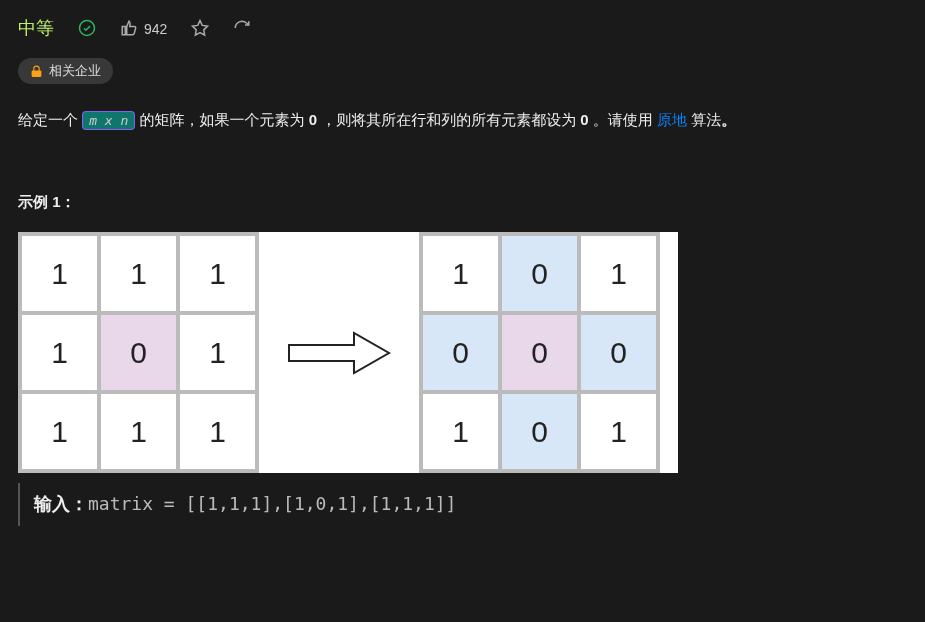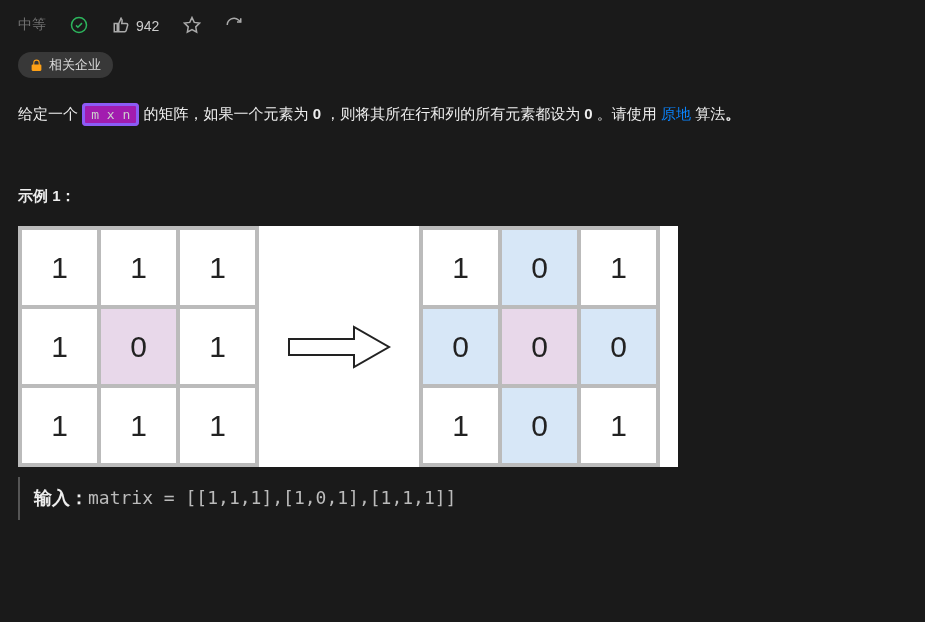--- a/index.html
+++ b/index.html
@@ -13,22 +13,22 @@
     overflow: hidden;
     padding: 16px 18px;
   }
   .header-row {
     display: flex;
     align-items: center;
     gap: 24px;
     margin-bottom: 18px;
   }
   .difficulty {
-    color: #737373;
-    font-size: 14px;
+    color: #bef264;
+    font-size: 18px;
   }
   .icon-btn {
     display: flex;
     align-items: flex-end;
     gap: 6px;
     color: #aaa;
     cursor: pointer;
   }
   .icon-btn svg { width: 18px; height: 18px; }
   .check-icon { color: #2db55d; }
@@ -50,27 +50,28 @@
     cursor: pointer;
   }
   .lock-icon { color: #ffa116; width: 13px; height: 13px; }
   .description {
     color: #eee;
     font-size: 15px;
     line-height: 1.8;
     margin-bottom: 60px;
   }
   .code-inline {
-    background: #a21caf;
-    border: 3px solid #8b5cf6;
+    background: #0f766e;
+    border: 1px solid #8b5cf6;
     border-radius: 4px;
     padding: 1px 6px;
     font-family: Menlo, Consolas, monospace;
     font-size: 13px;
     color: #ccc;
+    font-style: italic;
   }
   .bold { font-weight: 700; }
   .link {
     color: #0a84ff;
     text-decoration: none;
     cursor: pointer;
     text-align: right;
   }
   .example-heading {
     font-weight: 700;

